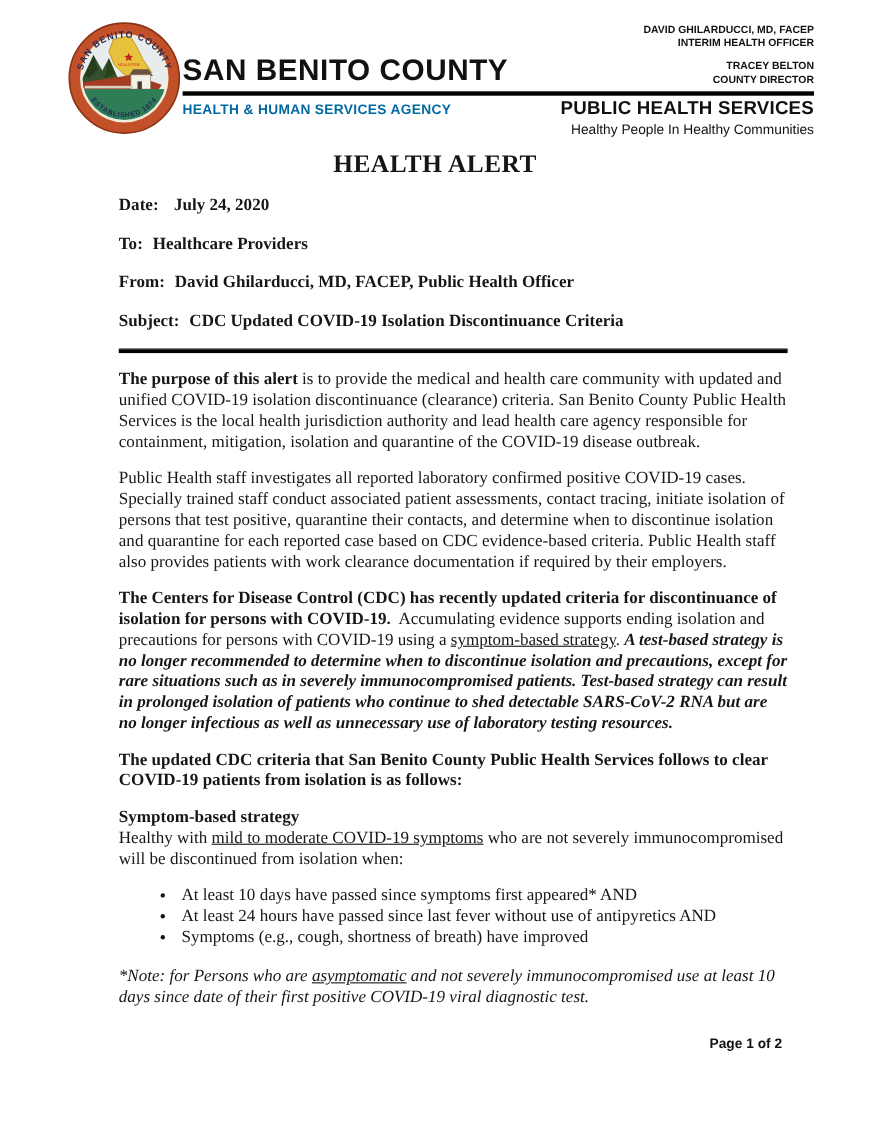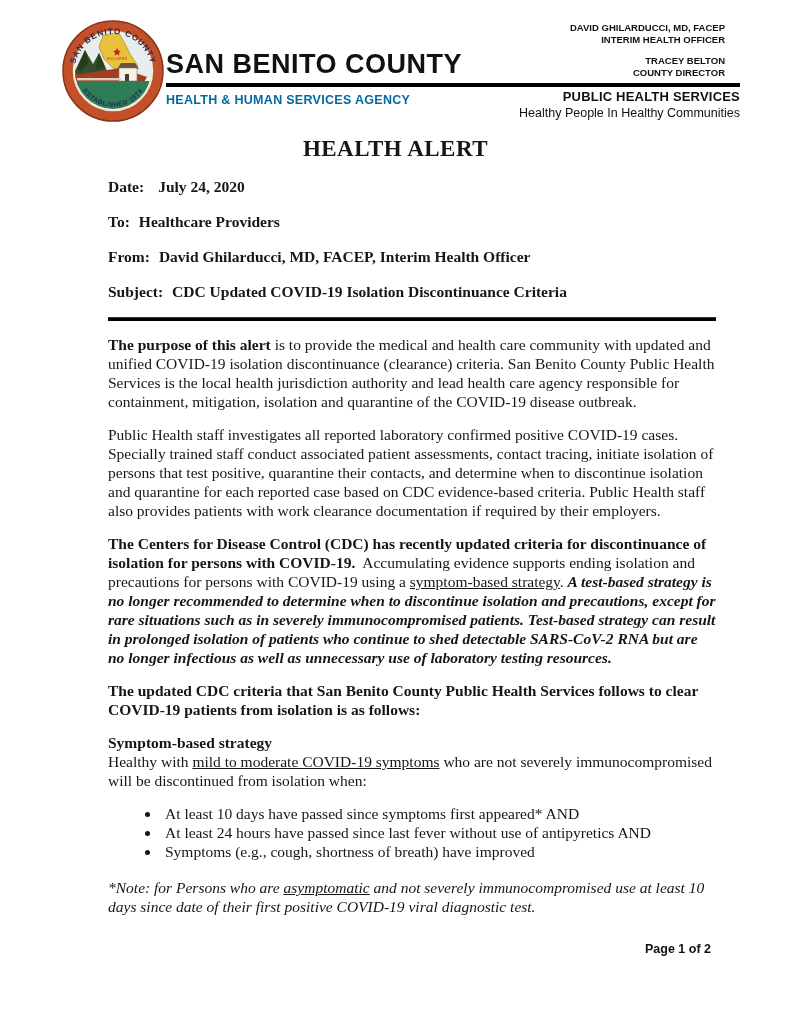--- a/index.html
+++ b/index.html
@@ -14,39 +14,39 @@
 
   
   .header { position: relative; height: 124px; }
   .seal { position: absolute; left: 61px; top: 19px; width: 104px; height: 104px; }
   .county-name {
     position: absolute; left: 166px; top: 49px;
     font-family: "Liberation Sans", sans-serif;
     font-weight: bold; font-size: 27px; letter-spacing: 0.5px; color: #111;
   }
   .officers {
-    position: absolute; right: 66px; top: 22px; text-align: right;
+    position: absolute; right: 51px; top: 22px; text-align: right;
     font-family: "Liberation Sans", sans-serif;
     font-weight: bold; font-size: 9.5px; line-height: 12px; color: #111;
   }
   .officers .gap { height: 9px; }
   .header-rule {
     position: absolute; left: 166px; right: 51px; top: 83px;
     height: 4px; background: #000;
   }
   .agency-name {
     position: absolute; left: 166px; top: 93px;
     font-family: "Liberation Sans", sans-serif;
     font-weight: bold; font-size: 12.5px; letter-spacing: 0.3px; color: #0369a1;
   }
   .dept-block {
     position: absolute; right: 51px; top: 89px; text-align: right;
     font-family: "Liberation Sans", sans-serif; color: #111;
   }
-  .dept-name { font-weight: bold; font-size: 13px; letter-spacing: 0.2px; }
+  .dept-name { font-weight: bold; font-size: 17px; letter-spacing: 0.2px; }
   .tagline { font-size: 12.5px; margin-top: 2px; }
 
   
   .doc-title {
     text-align: center; margin-top: 12px;
     font-weight: bold; font-size: 23px; letter-spacing: 0.5px;
   }
   .content { margin-left: 108px; width: 608px; }
   .meta { margin-top: 15px; }
   .meta-row { line-height: 19px; margin-bottom: 16px; font-weight: bold; font-size: 15.5px; }
@@ -150,21 +150,21 @@
 <div class="content">
 
   <div class="meta">
     <div class="meta-row date">
       <span class="meta-label">Date:</span><span class="meta-value">July 24, 2020</span>
     </div>
     <div class="meta-row">
       <span class="meta-label">To:</span><span class="meta-value">Healthcare Providers</span>
     </div>
     <div class="meta-row">
-      <span class="meta-label">From:</span><span class="meta-value">David Ghilarducci, MD, FACEP, Interim Health Officer</span>
+      <span class="meta-label">From:</span><span class="meta-value">David Ghilarducci, MD, FACEP, Public Health Officer</span>
     </div>
     <div class="meta-row">
       <span class="meta-label">Subject:</span><span class="meta-value">CDC Updated COVID-19 Isolation Discontinuance Criteria</span>
     </div>
   </div>
 
   <div class="content-rule"></div>
 
   <p class="body-par"><span class="seg-b">The purpose of this alert</span><span> is to provide the medical and health care community with updated and unified COVID-19 isolation discontinuance (clearance) criteria. San Benito County Public Health Services is the local health jurisdiction authority and lead health care agency responsible for containment, mitigation, isolation and quarantine of the COVID-19 disease outbreak.</span></p>
 

